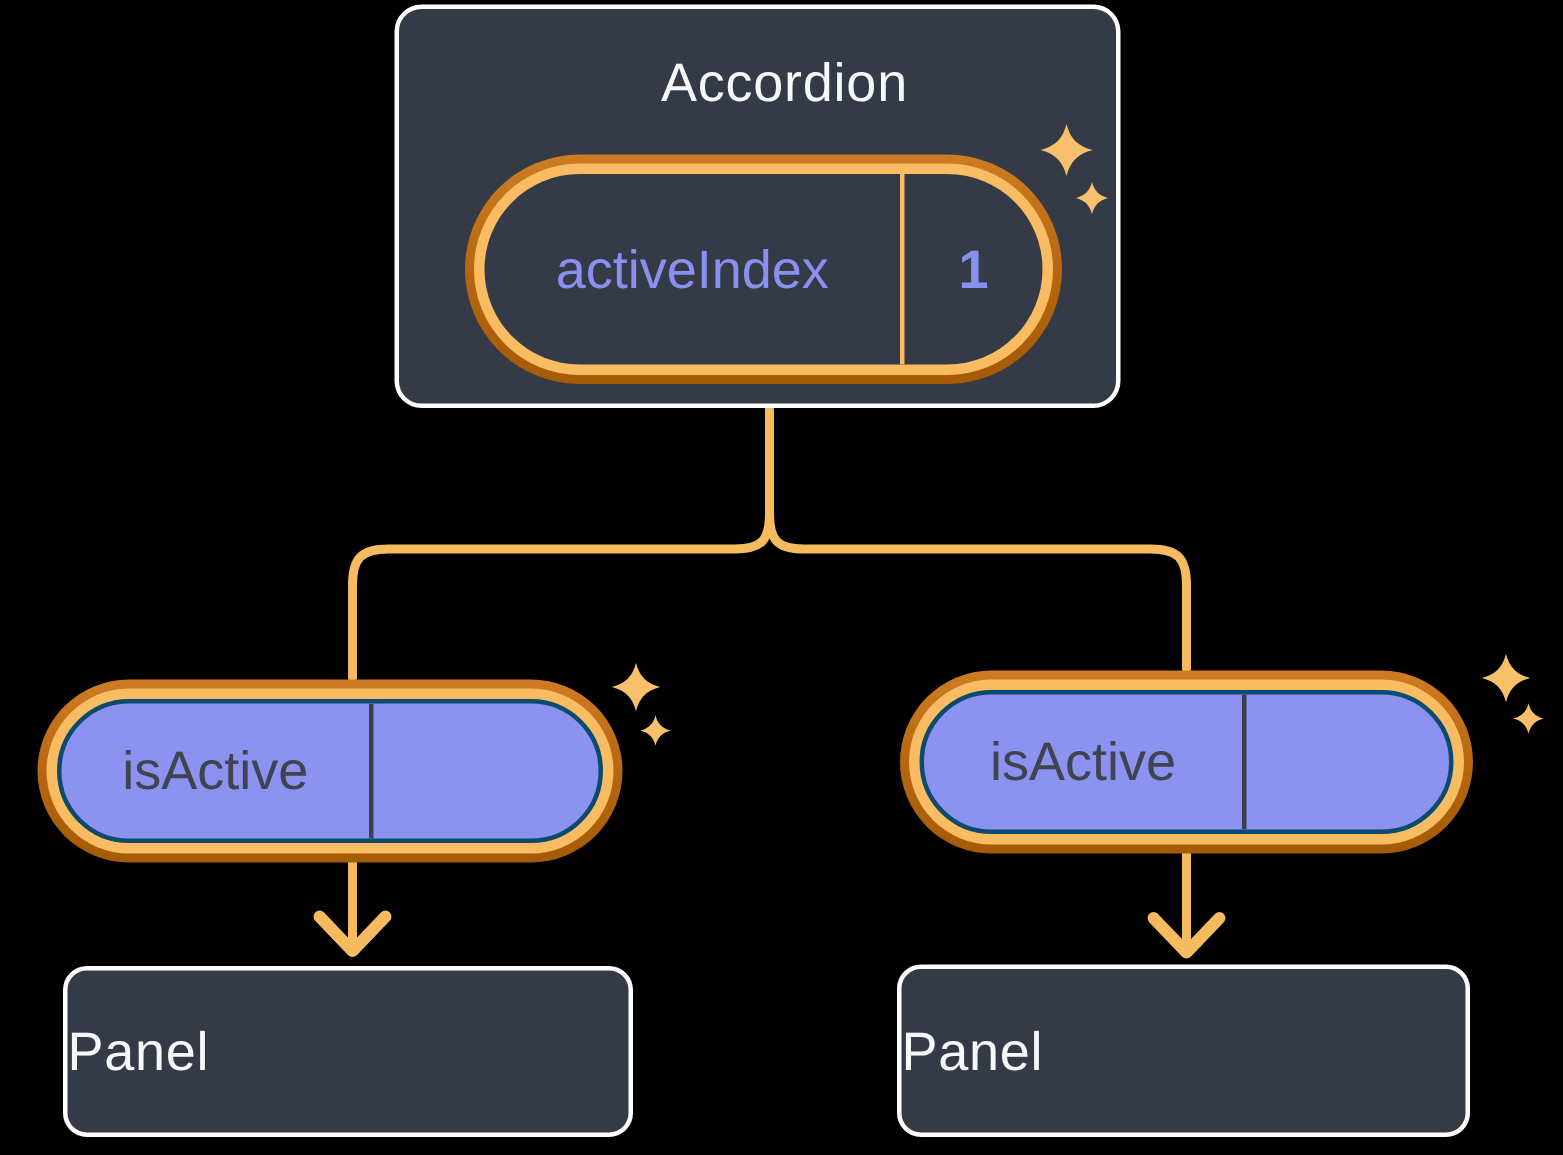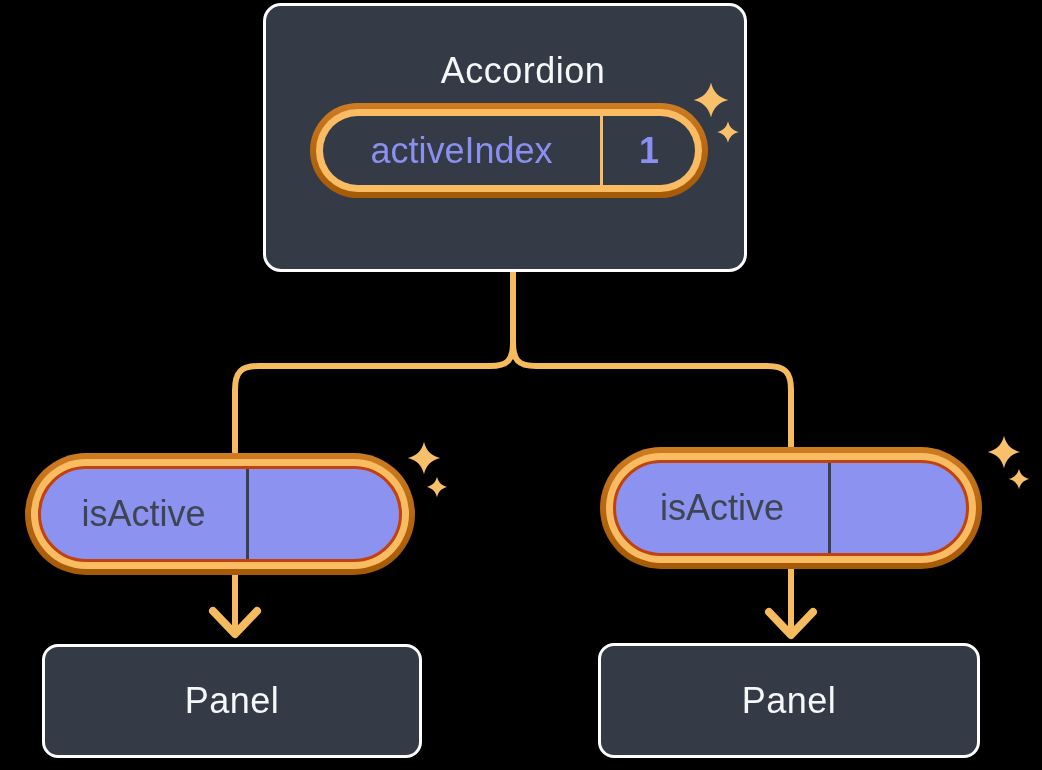--- a/index.html
+++ b/index.html
@@ -19,39 +19,39 @@
     border:3px solid #ffffff;
     border-radius:18px;
     box-sizing:border-box;
     z-index:1;
   }
   .box-title{
     color:#f6f7f9;font-size:36px;font-weight:500;
     text-align:center;letter-spacing:.5px;
   }
   .panel-box{
-    display:flex;align-items:center;justify-content:center;
+    display:flex;align-items:center;justify-content:flex-start;
     border-radius:16px;
   }
 
   
   .pill-outer{
     background:linear-gradient(180deg,#cd7c22 0%,#b56510 55%,#a55a05 100%);
     border-radius:999px;padding:6px;box-sizing:border-box;z-index:2;
   }
   .pill-mid{
     background:#f9bc63;border-radius:999px;padding:7px;height:100%;
     box-sizing:border-box;
   }
   .pill-inner{
     border-radius:999px;height:100%;box-sizing:border-box;
     display:flex;align-items:stretch;overflow:hidden;
   }
   .pill-inner.dark{background:#343a46;}
-  .pill-inner.purple{background:#8b92f0;border:3px solid #c2410c;}
+  .pill-inner.purple{background:#8b92f0;border:3px solid #0c4a6e;}
 
   .pill-seg{
     display:flex;align-items:center;justify-content:center;
     font-size:36px;white-space:nowrap;
   }
   .pill-divider{flex:0 0 3px;}
   .divider-orange{background:#f9bc63;}
   .divider-dark{background:#3a404c;}
 
   .txt-purple{color:#8a90f0;}
@@ -69,24 +69,24 @@
     <path d="M235 575 V630"></path>
     <path d="M791 569 V631"></path>
   </g>
   <g fill="none" stroke="#f6ba5f" stroke-width="8" stroke-linecap="round" stroke-linejoin="round">
     <path d="M213 611 L235 634 L257 611"></path>
     <path d="M769 612 L791 635 L813 612"></path>
   </g>
 </svg>
 
 <div class="abs dark-box" style="left:263px;top:3px;width:484px;height:269px;">
-  <div class="box-title" style="margin-top:44px;padding-left:36px;">Accordion</div>
+  <div class="box-title" style="margin-top:28px;padding-left:36px;">Accordion</div>
 </div>
 
-<div class="abs pill-outer" style="left:310px;top:103px;width:398px;height:95px;">
+<div class="abs pill-outer" style="left:310px;top:103px;width:398px;height:153px;">
   <div class="pill-mid">
     <div class="pill-inner dark">
       <div class="pill-seg txt-purple" style="flex:0 0 277px;">activeIndex</div>
       <div class="pill-divider divider-orange"></div>
       <div class="pill-seg txt-purple bold" style="flex:1;">1</div>
     </div>
   </div>
 </div>
 
 <div class="abs pill-outer" style="left:25px;top:453px;width:390px;height:122px;">

